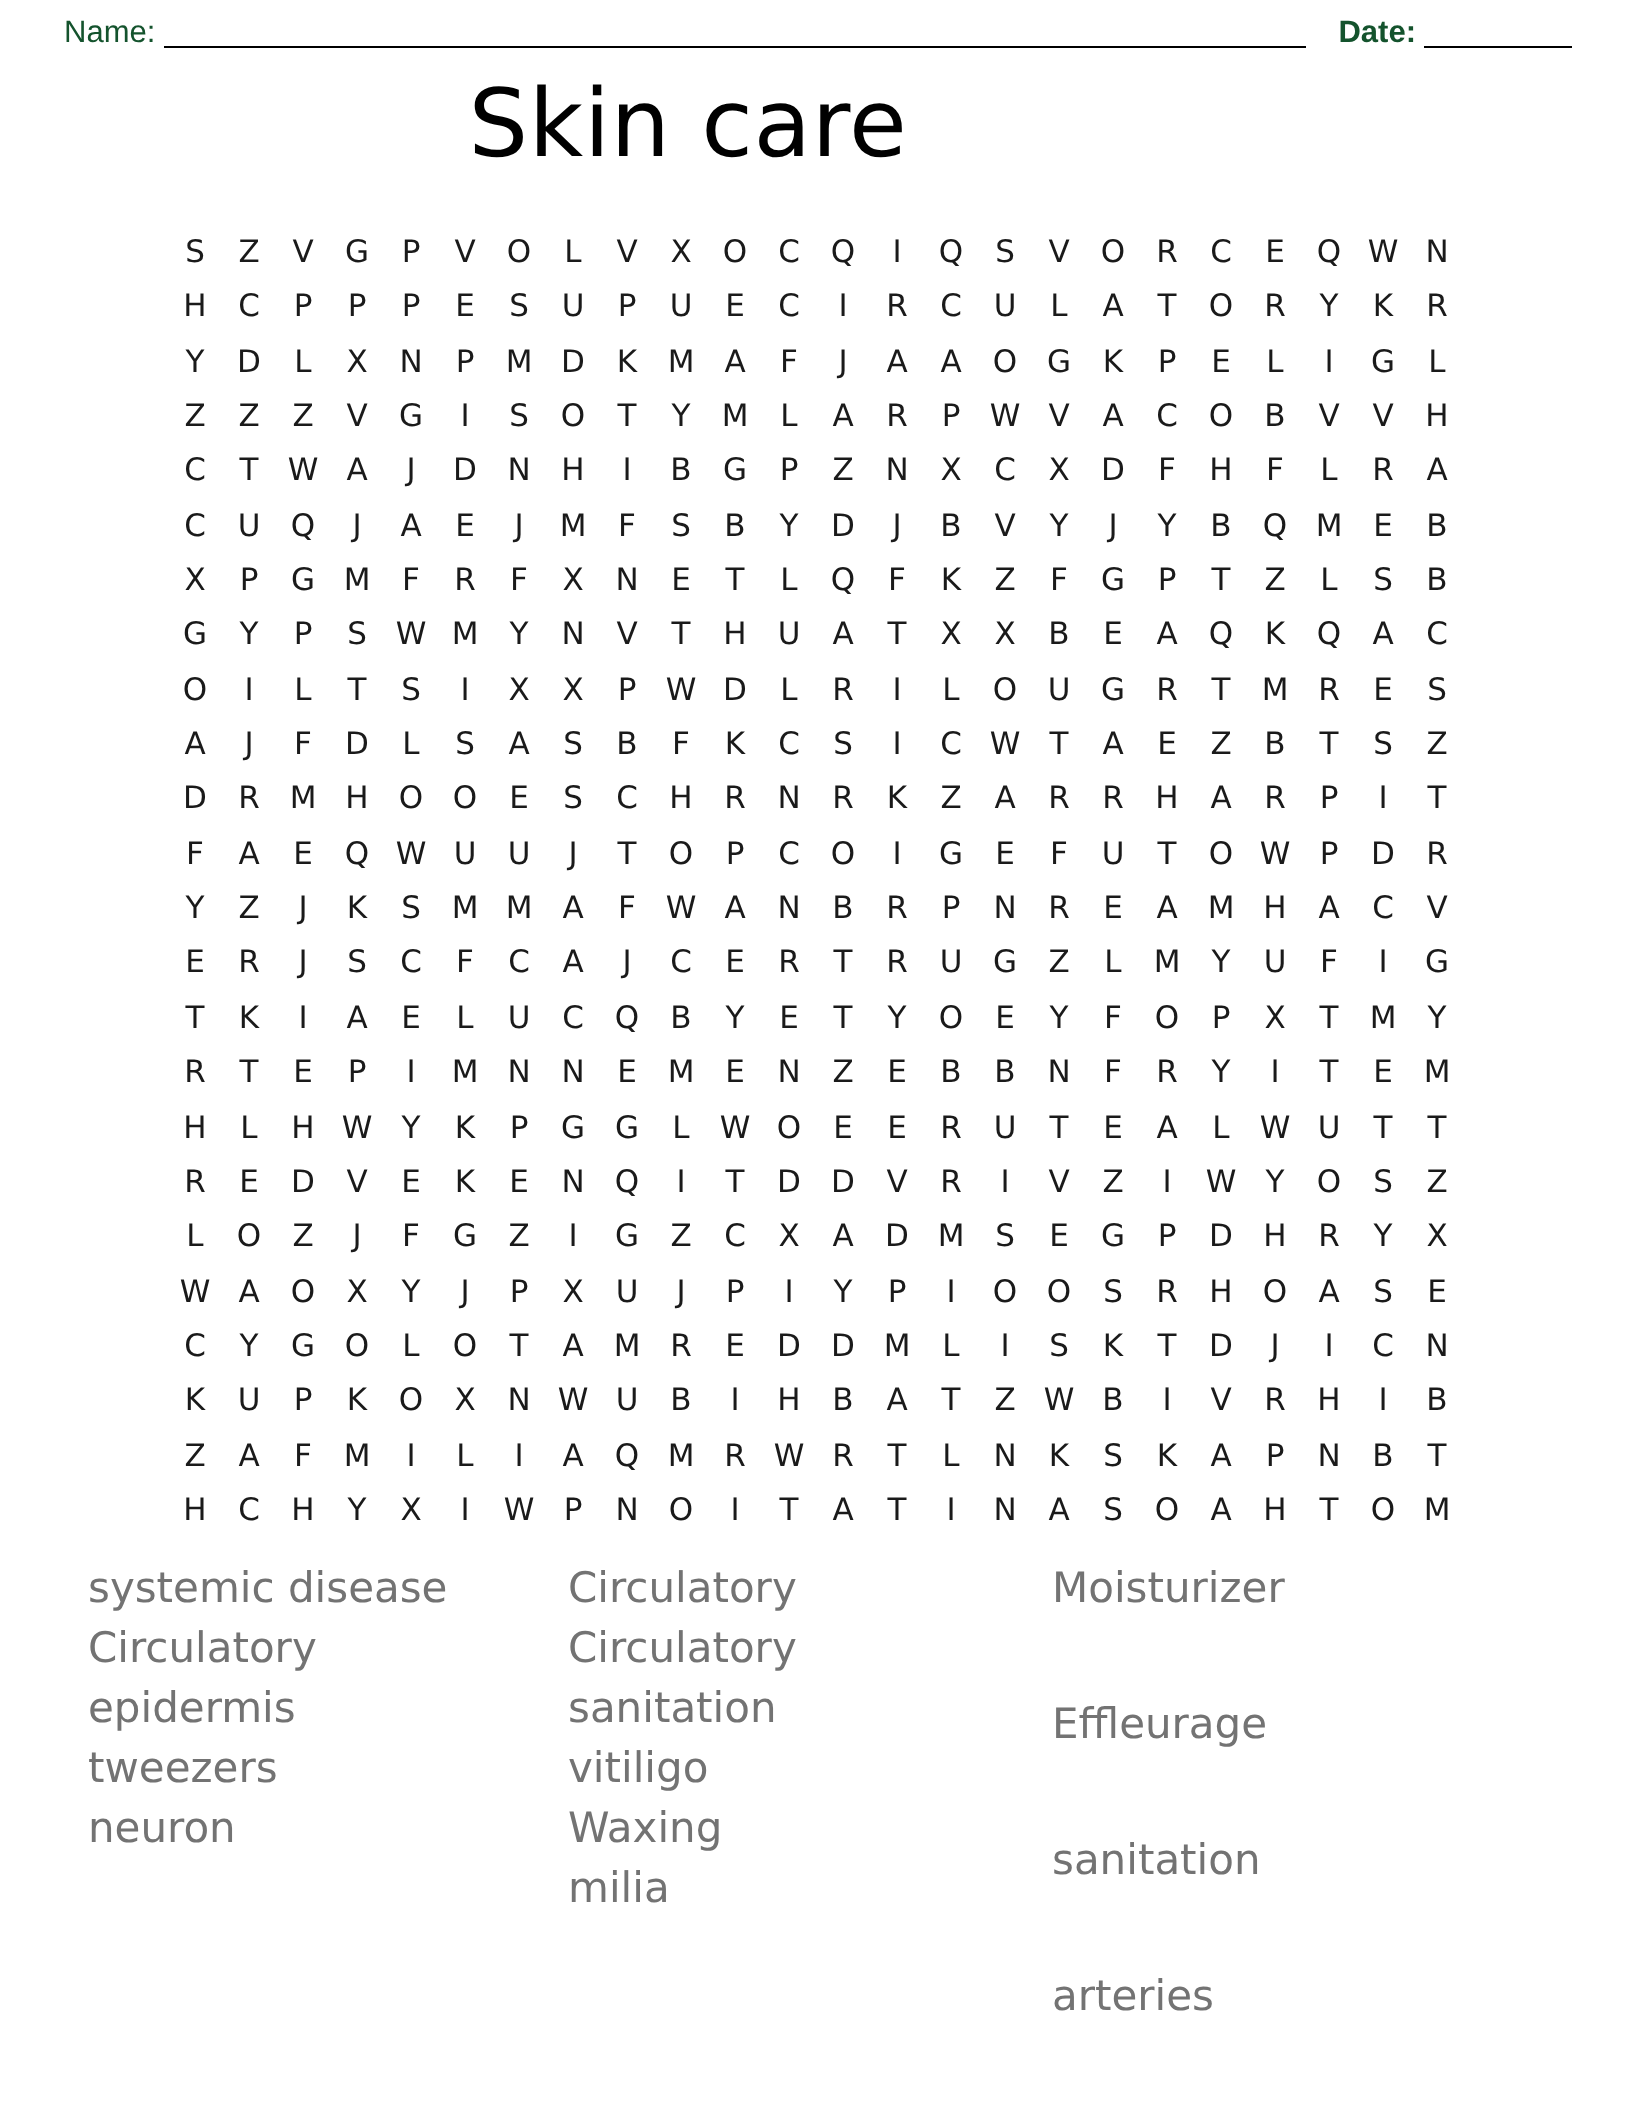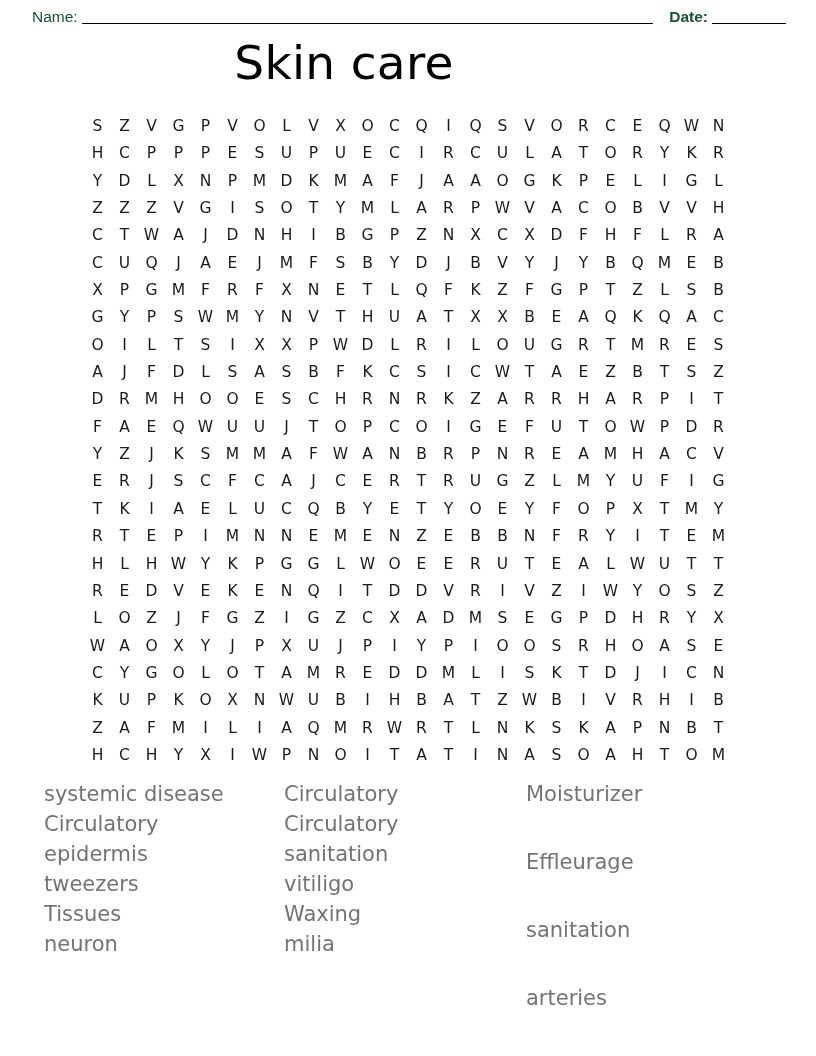--- a/index.html
+++ b/index.html
@@ -746,21 +746,20 @@
       <span class="grid-cell">M</span>
     </div>
   </div>
 
 <div id="word-list">
     <div class="word-column" id="word-column-0">
       <div class="word-item">systemic disease</div>
       <div class="word-item">Circulatory</div>
       <div class="word-item">epidermis</div>
       <div class="word-item">tweezers</div>
-      <div class="word-item">Tissues</div>
       <div class="word-item">neuron</div>
     </div>
     <div class="word-column" id="word-column-1">
       <div class="word-item">Circulatory</div>
       <div class="word-item">Circulatory</div>
       <div class="word-item">sanitation</div>
       <div class="word-item">vitiligo</div>
       <div class="word-item">Waxing</div>
       <div class="word-item">milia</div>
     </div>

